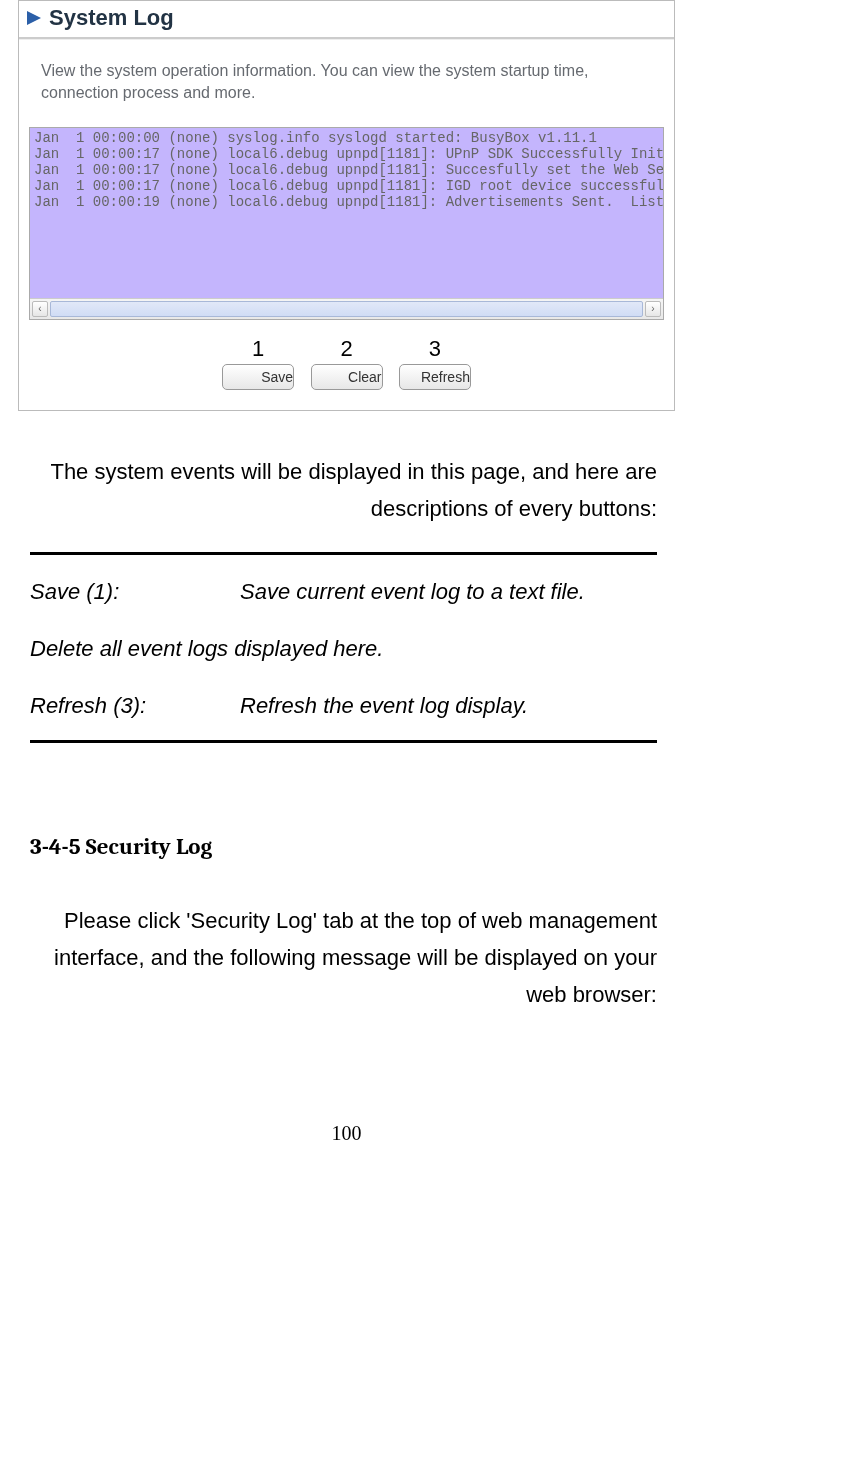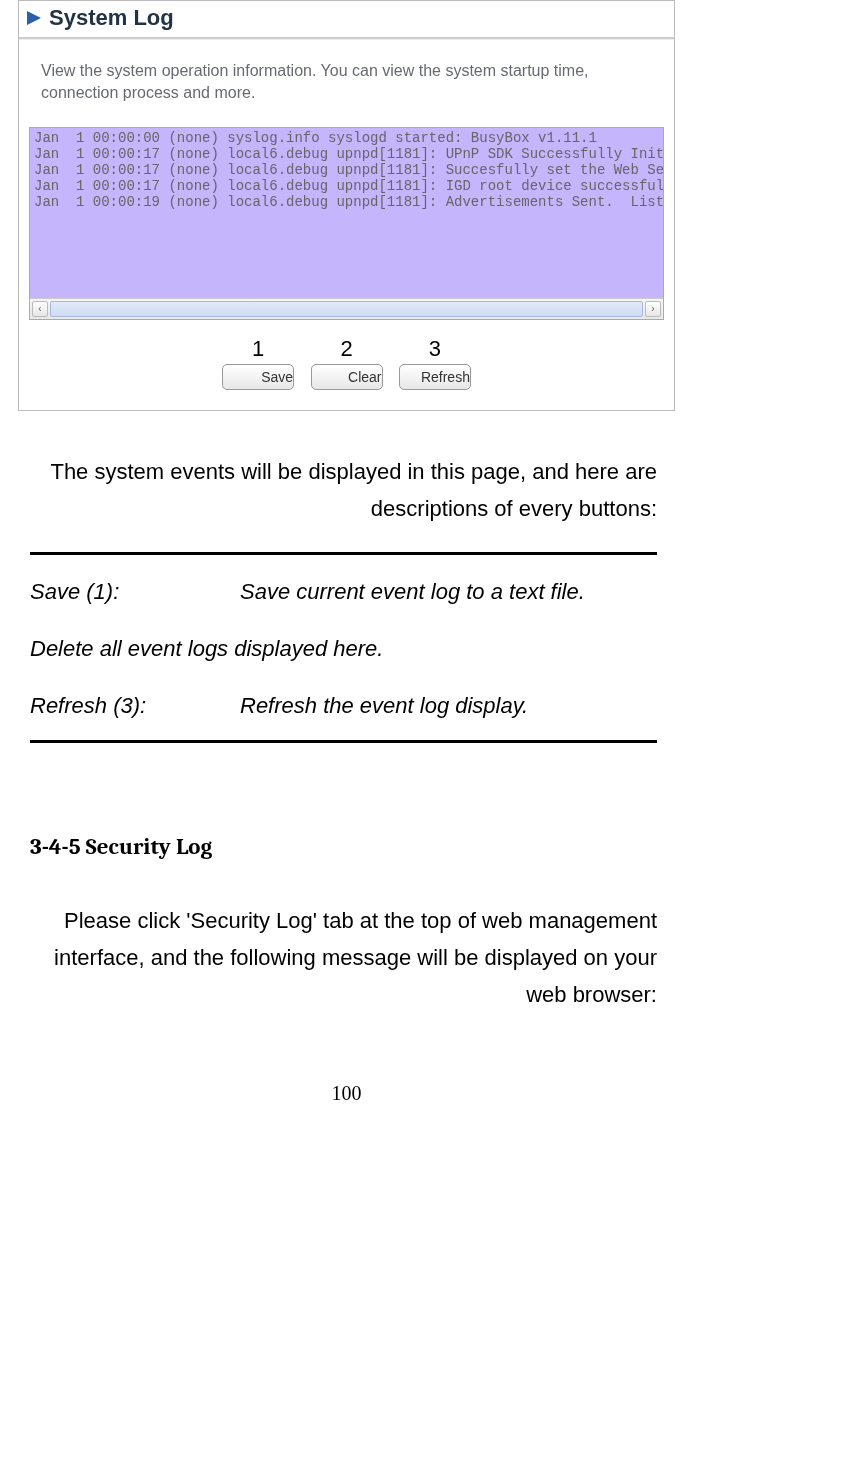--- a/index.html
+++ b/index.html
@@ -146,21 +146,21 @@
   .section-heading {
     font-size: 23px;
     font-weight: bold;
     margin: 90px 36px 0 30px;
     font-family: Cambria, Georgia, serif;
   }
   .page-number {
     text-align: center;
     font-size: 20px;
     font-family: "Times New Roman", serif;
-    margin-top: 68px;
+    margin-top: 108px;
     padding-bottom: 20px;
   }
 </style>
 </head>
 <body>
 
 <div class="page">
 
   <div class="screenshot-panel">
     <div class="panel-header">

